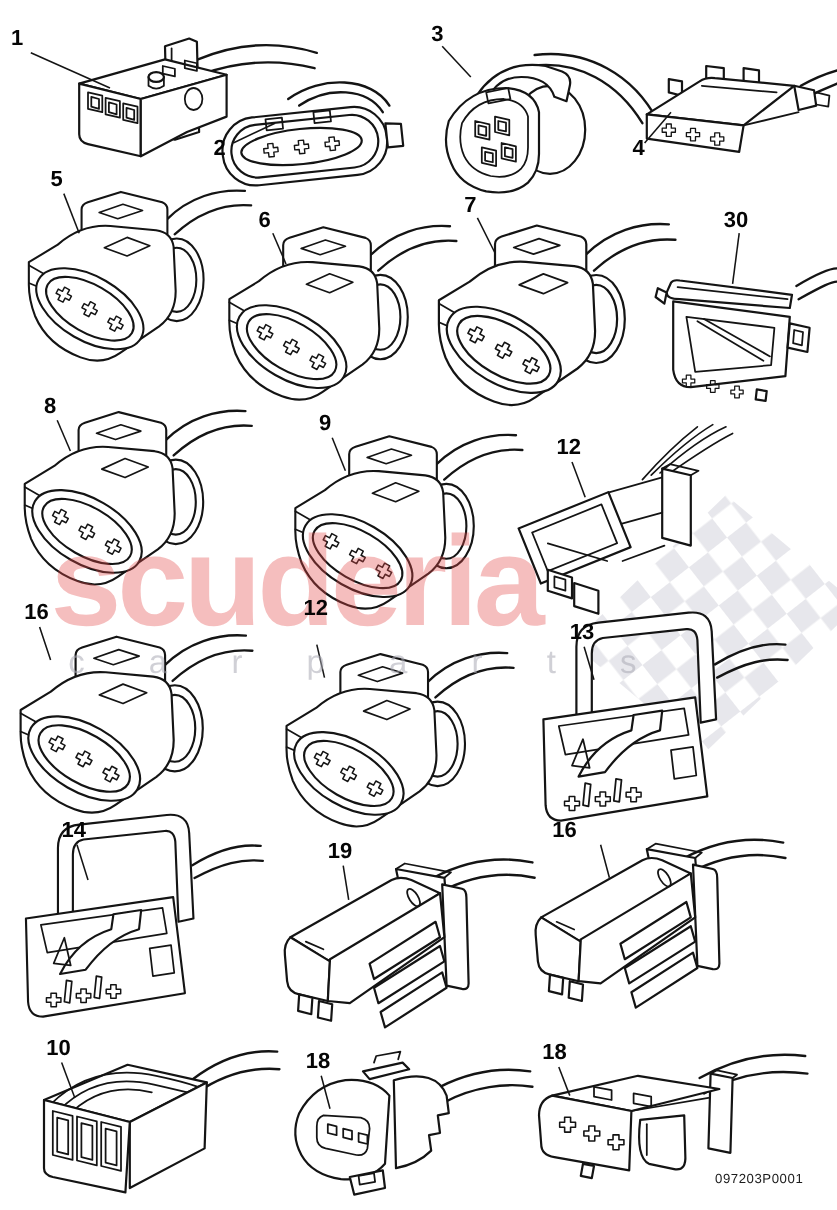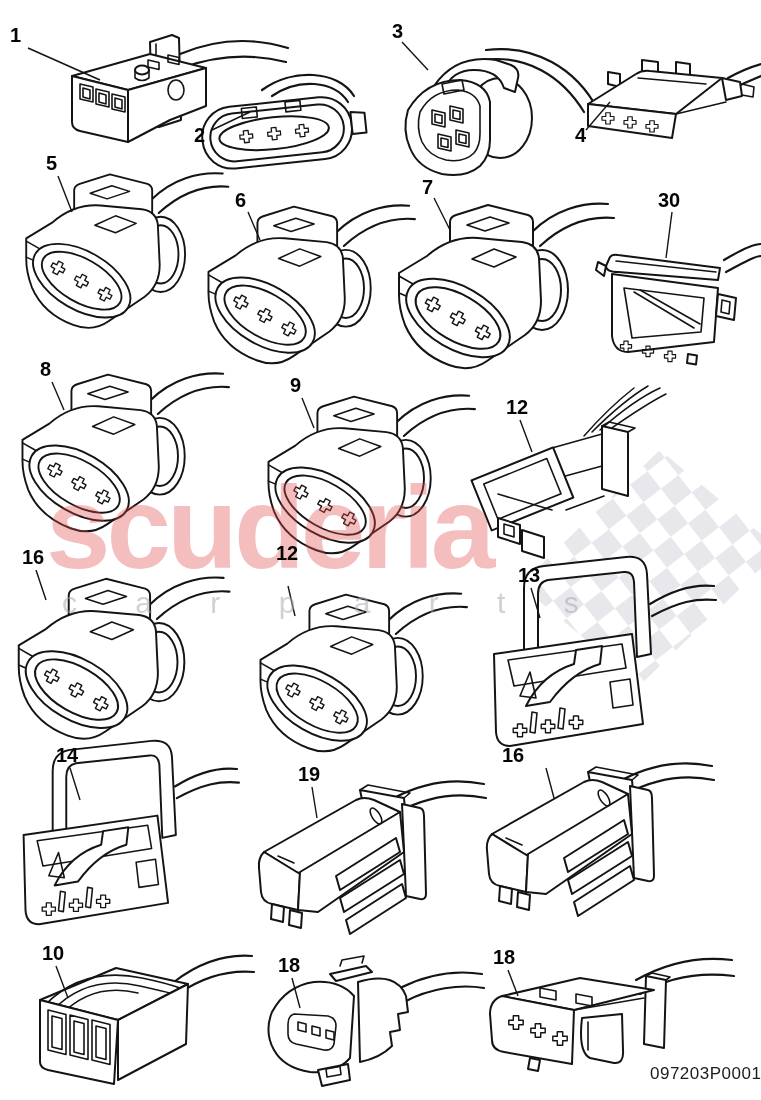--- a/index.html
+++ b/index.html
@@ -9,21 +9,21 @@
   .f{fill:#ffffff;stroke:#141414;stroke-width:2;stroke-linejoin:round;stroke-linecap:round;}
   .d{fill:none;stroke:#141414;stroke-width:1.6;stroke-linejoin:round;stroke-linecap:round;}
   .w{fill:none;stroke:#141414;stroke-width:2.2;stroke-linecap:round;}
   .tw{fill:none;stroke:#141414;stroke-width:1.5;stroke-linecap:round;}
   .ld{stroke:#141414;stroke-width:1.4;}
   .co{position:absolute;font-size:20px;font-weight:bold;color:#050505;z-index:6;}
   #wm1{position:absolute;left:46px;top:470px;width:520px;font-size:116px;font-weight:bold;
        letter-spacing:-4px;color:rgba(226,74,74,0.36);z-index:5;line-height:1;white-space:nowrap;}
   #wm2{position:absolute;left:62px;top:586px;font-size:30px;color:rgba(170,170,180,0.55);
        letter-spacing:16px;word-spacing:18px;z-index:5;white-space:nowrap;}
-  #pn{position:absolute;left:650px;top:1064px;font-size:17px;color:#1c1c1c;z-index:6;letter-spacing:0.5px;}
+  #pn{position:absolute;left:650px;top:1064px;font-size:12px;color:#1c1c1c;z-index:6;letter-spacing:0.5px;}
 </style>
 </head>
 <body>
 
 <div id="canvas">
 
 <svg width="761" height="1100" viewBox="0 0 761 1100">
   <defs>
     <path id="pin" class="d" d="M-8,-2 L-3,-2 L-3,-7 L3,-7 L3,-2 L8,-2 L8,3 L3,3 L3,8 L-3,8 L-3,3 L-8,3 Z"></path>
     <pattern id="chk" width="44" height="44" patternUnits="userSpaceOnUse" patternTransform="rotate(-38)">

